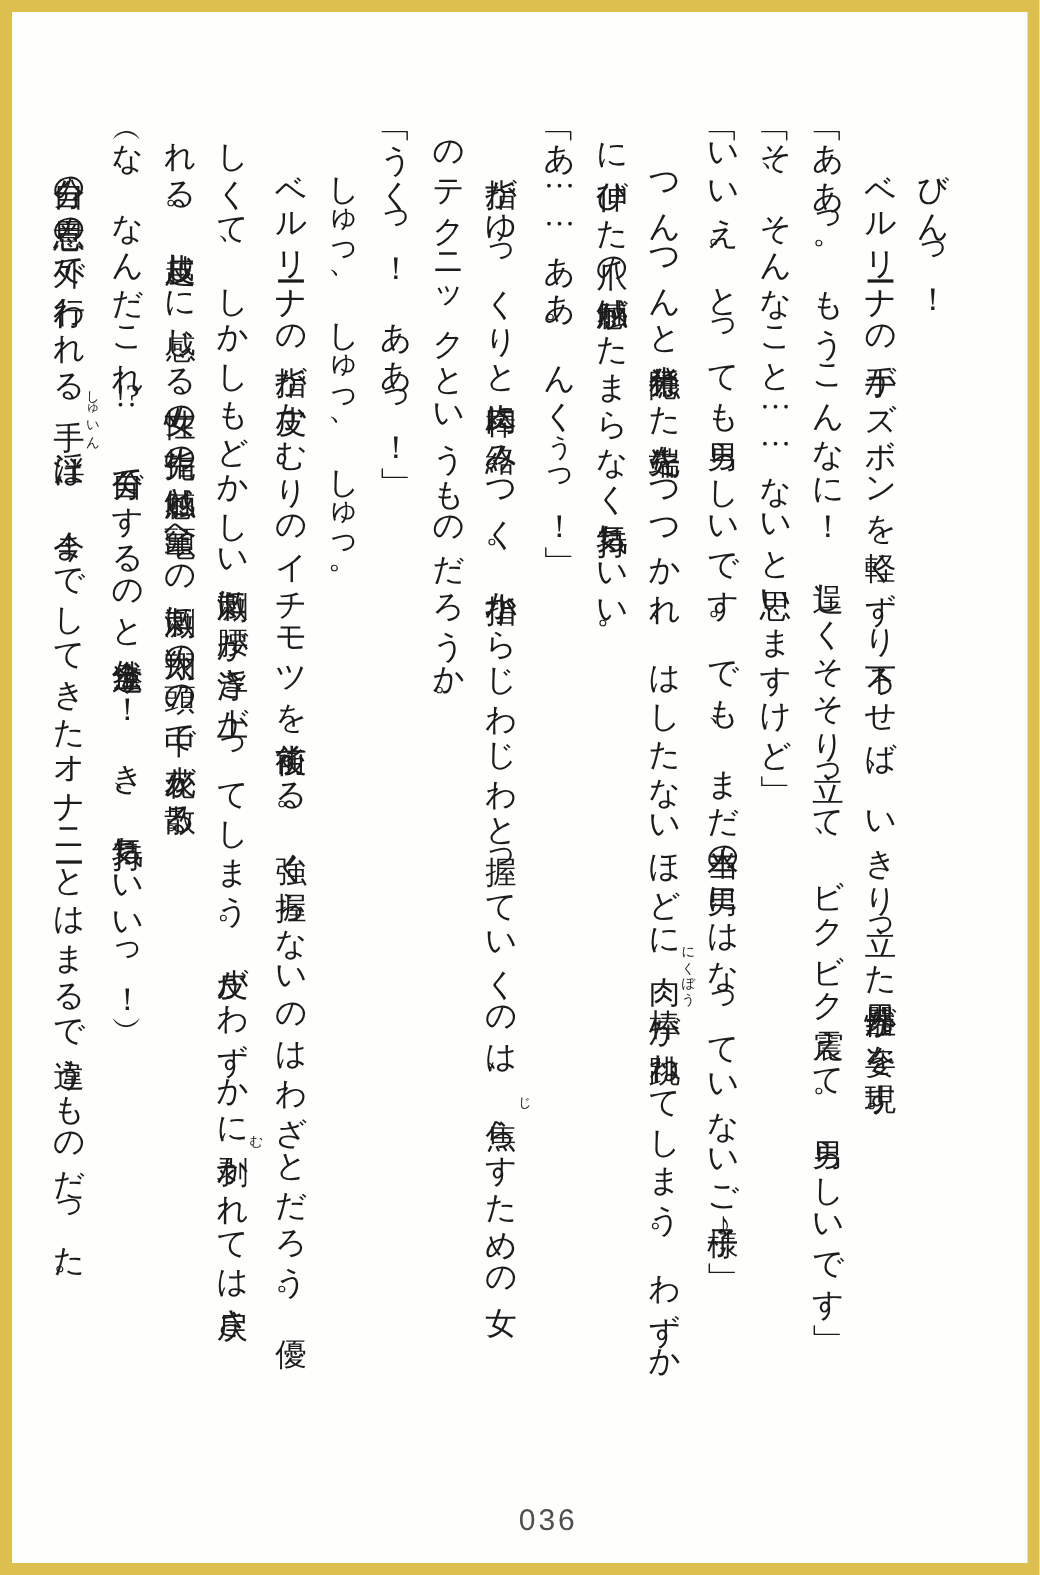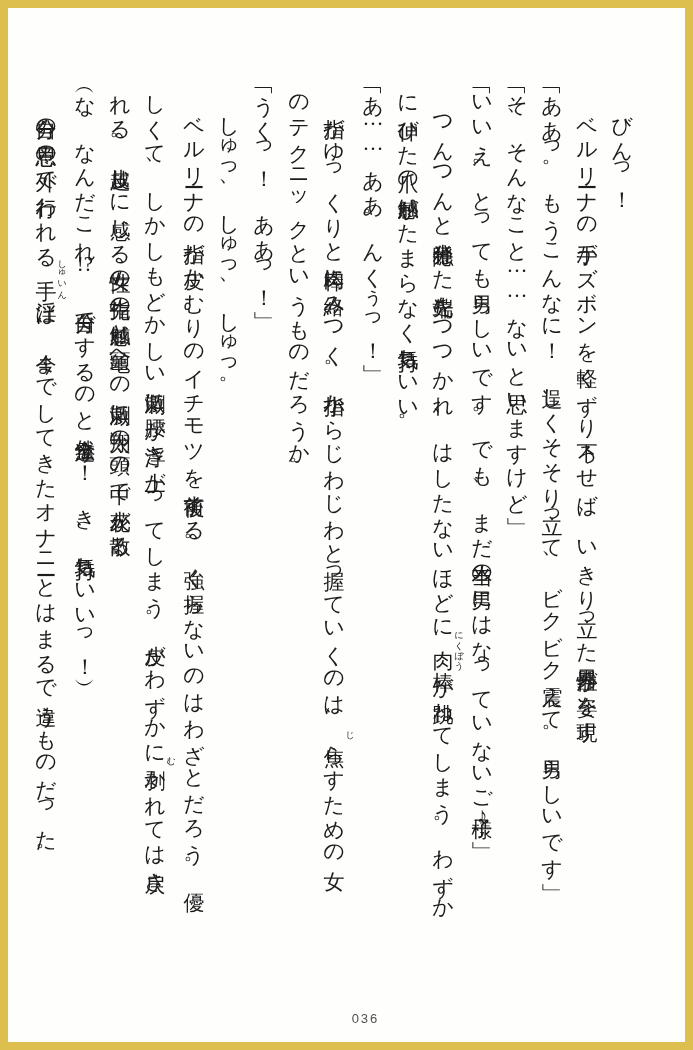--- a/index.html
+++ b/index.html
@@ -46,21 +46,21 @@
     text-combine-upright: all;
     -webkit-text-combine: horizontal;
   }
   .page-number {
     position: absolute;
     bottom: 16px;
     left: 0;
     right: 0;
     text-align: center;
     font-family: "Liberation Sans", "DejaVu Sans", sans-serif;
-    font-size: 13px;
+    font-size: 20px;
     letter-spacing: 2px;
     color: #4f4f4f;
     margin-left: 38px;
   }
 </style>
 </head>
 <body>
 
 <div class="page" style="border-color: rgb(220, 191, 78); background: rgb(254, 254, 253);">
   <div class="text-block" id="text-block" style="color: rgb(28, 28, 28);">

